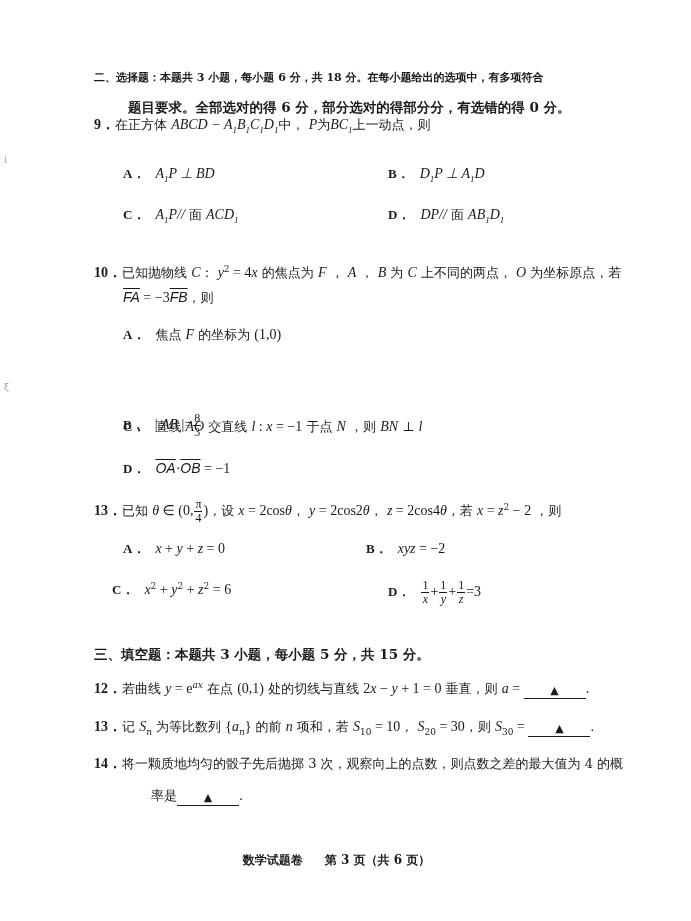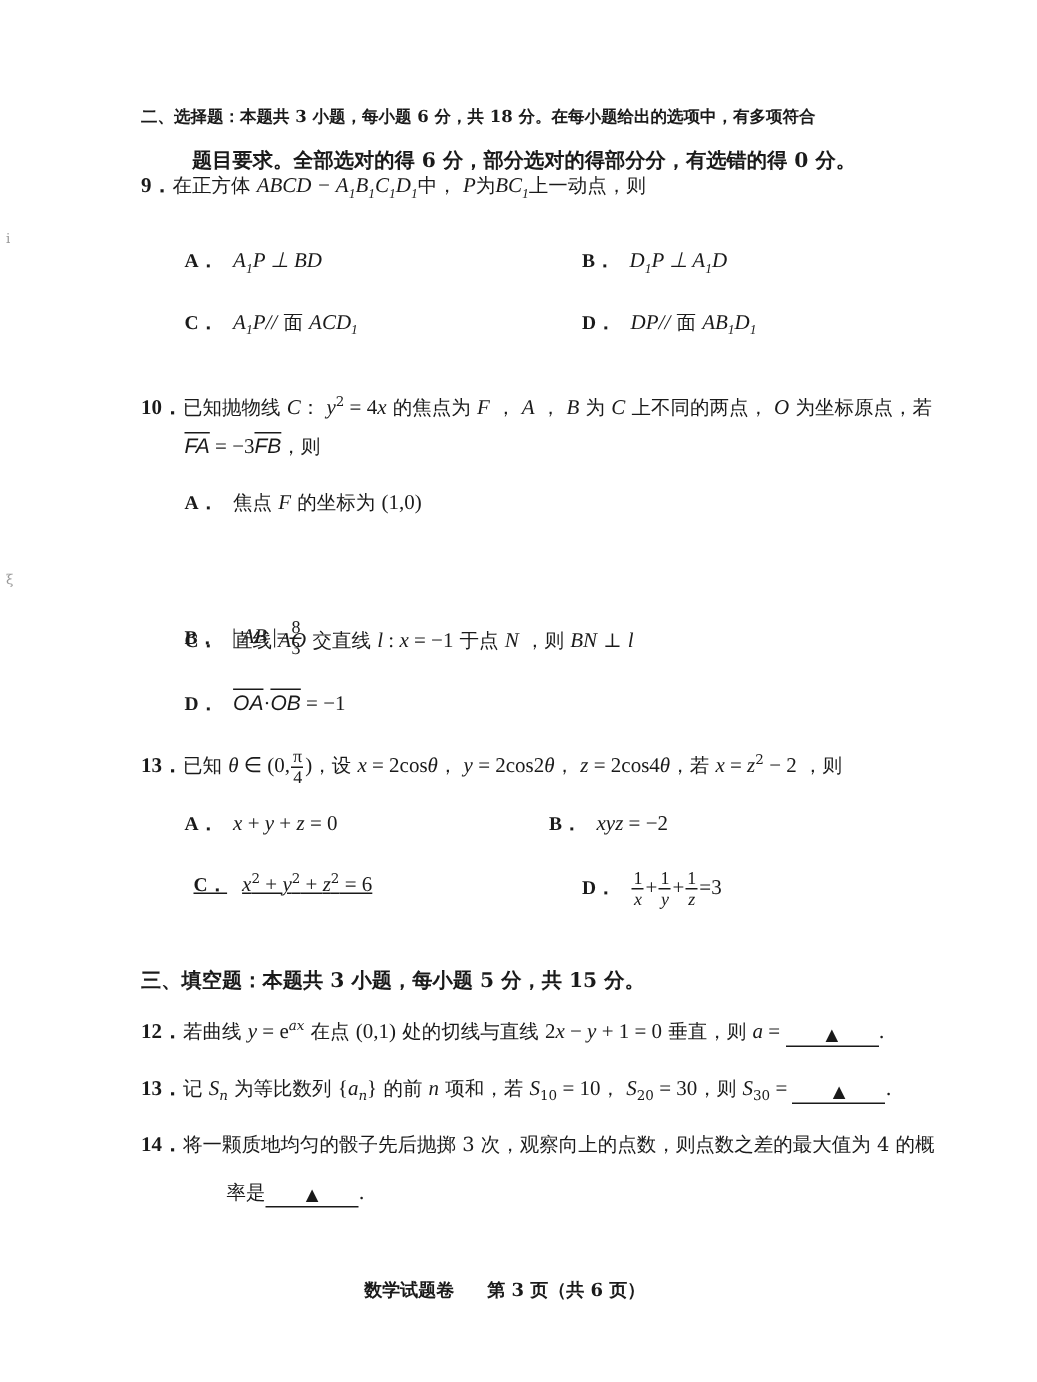--- a/index.html
+++ b/index.html
@@ -77,21 +77,21 @@
       <span class="n">π</span>
       <span>4</span>
     </span><span class="mr">)</span>，设 <span class="m">x</span><span class="mr"> = 2cos</span><span class="m">θ</span>， <span class="m">y</span><span class="mr"> = 2cos2</span><span class="m">θ</span>， <span class="m">z</span><span class="mr"> = 2cos4</span><span class="m">θ</span>，若 <span class="m">x</span><span class="mr"> = </span><span class="m">z</span><sup>2</sup><span class="mr"> − 2</span> ，则
 </div>
 <div class="line" style="top:540px; left:123px;">
   <span class="opt-label">A．</span><span class="m">x</span><span class="mr"> + </span><span class="m">y</span><span class="mr"> + </span><span class="m">z</span><span class="mr"> = 0</span>
 </div>
 <div class="line" style="top:540px; left:366px;text-align:right;">
   <span class="opt-label">B．</span><span class="m">xyz</span><span class="mr"> = −2</span>
 </div>
-<div class="line" style="top:581px; left:129px;text-decoration:underline;">
+<div class="line" style="top:581px; left:112px;">
   <span class="opt-label">C．</span><span class="m">x</span><sup>2</sup><span class="mr"> + </span><span class="m">y</span><sup>2</sup><span class="mr"> + </span><span class="m">z</span><sup>2</sup><span class="mr"> = 6</span>
 </div>
 <div class="line" style="top:579px; left:388px;">
   <span class="opt-label">D．</span><span class="frac">
       <span class="n">1</span>
       <span style="font-style:italic">x</span>
     </span><span class="mr">+</span><span class="frac">
       <span class="n">1</span>
       <span style="font-style:italic">y</span>
     </span><span class="mr">+</span><span class="frac">

